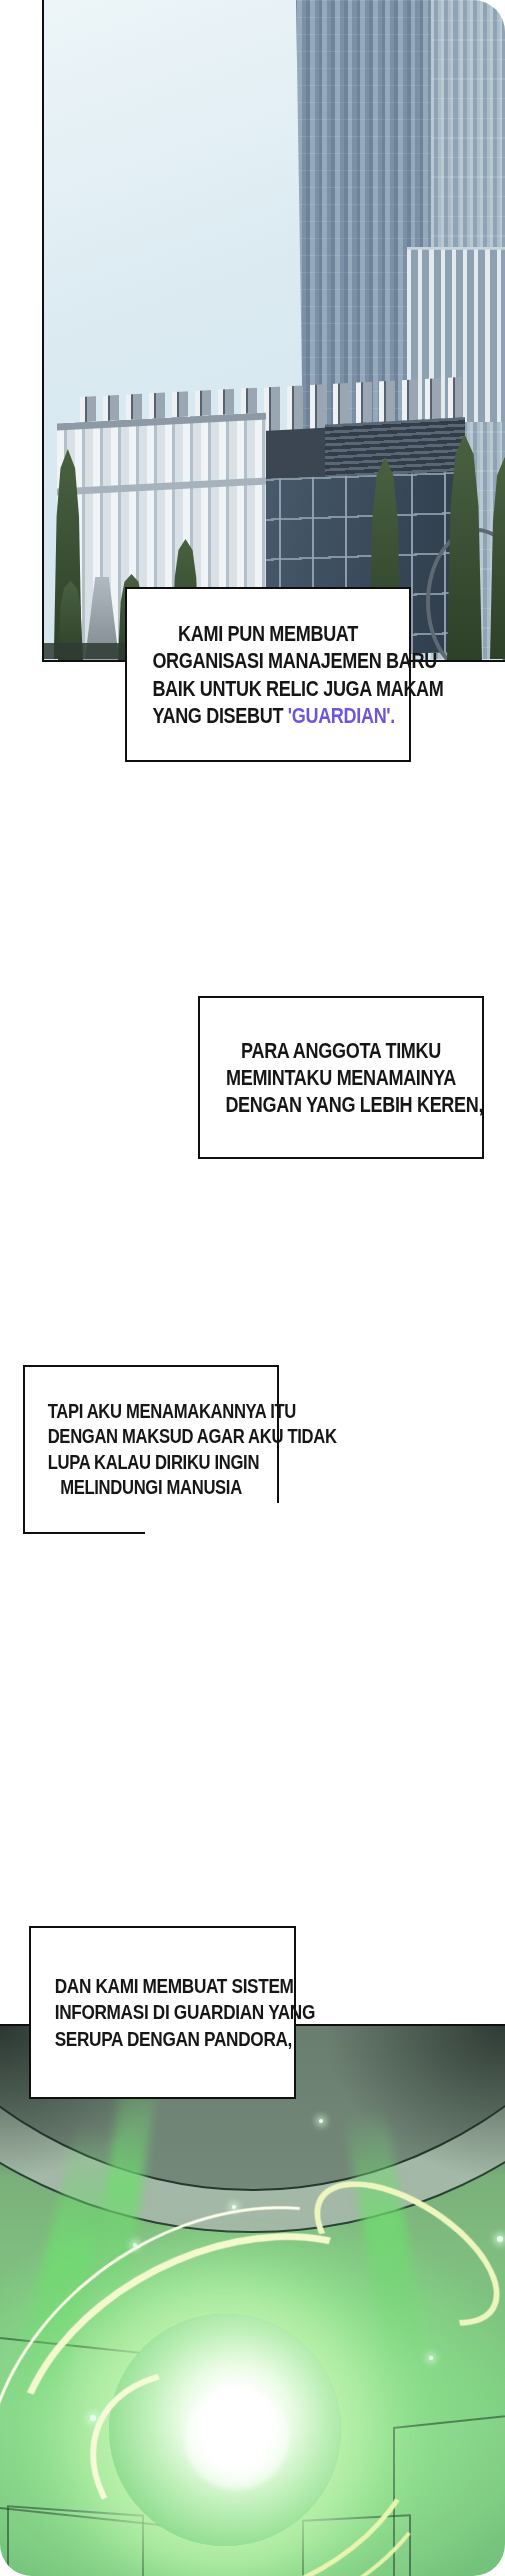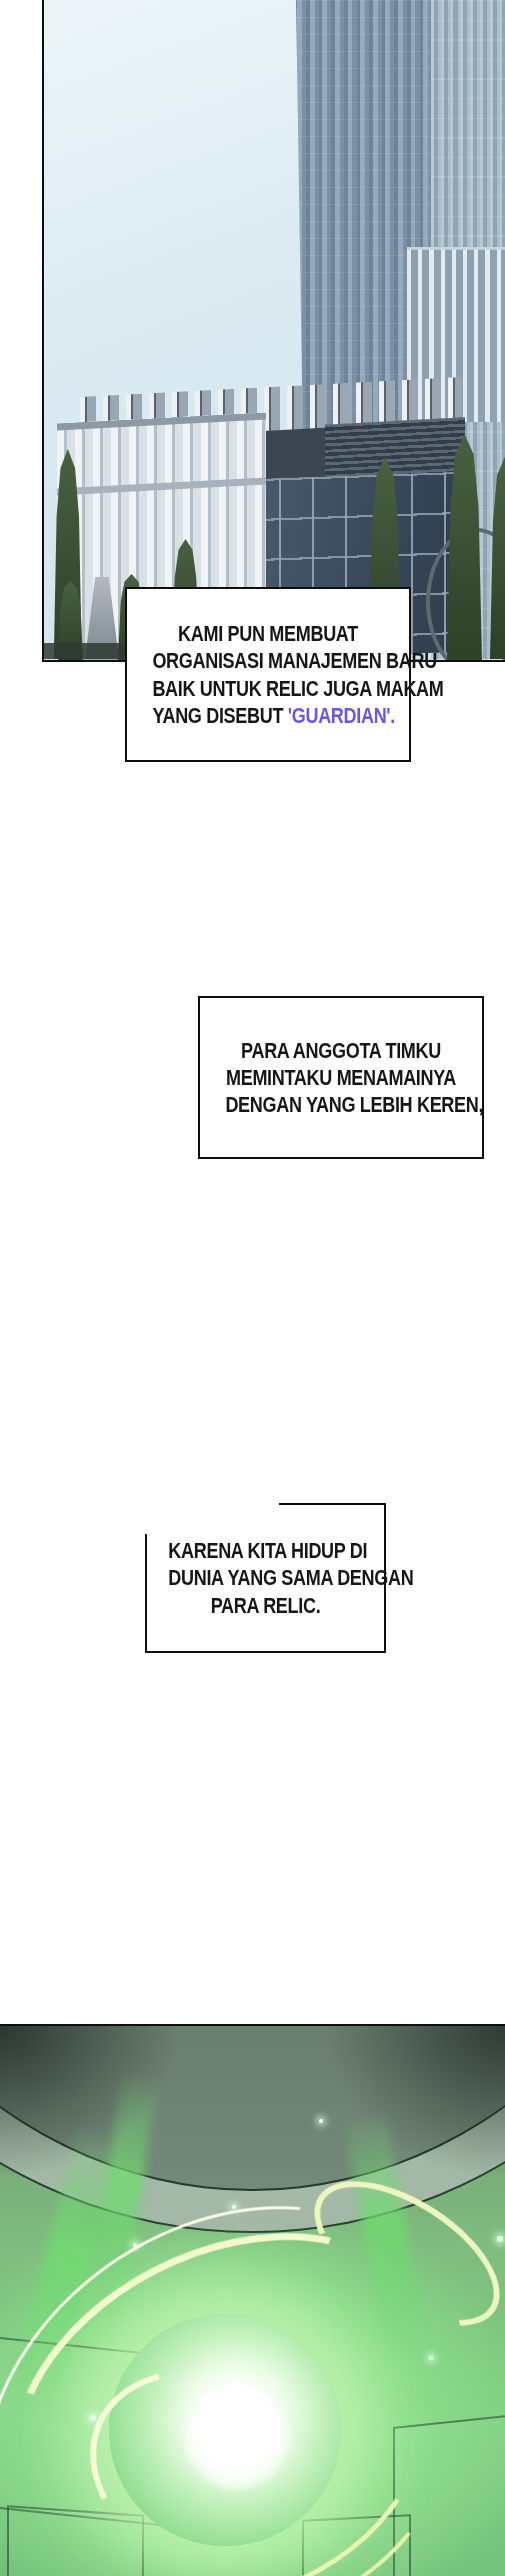--- a/index.html
+++ b/index.html
@@ -1,19 +1,20 @@
 <!DOCTYPE html>
 <html style="font-size:11.2px"><head>
 <meta charset="utf-8">
 <style>
   html,body{margin:0;padding:0;background:#ffffff;}
   #canvas{
     position:relative;width:505px;height:2576px;overflow:hidden;
     background:#ffffff;
     font-family:"Liberation Sans", sans-serif;
+    border-radius:32px;
   }
   
   .nbox{
     position:absolute;background:#ffffff;border:2.8px solid #0f0f0f;
     display:flex;flex-direction:column;align-items:center;justify-content:center;
     box-sizing:border-box;z-index:5;
   }
   .txt{
     width:100%;text-align:center;font-weight:bold;color:#161616;
     font-size:22px;line-height:1.24;letter-spacing:-0.4px;
@@ -179,26 +180,27 @@
     <div class="txt">BAIK UNTUK RELIC JUGA MAKAM</div>
     <div class="txt"><span>YANG DISEBUT </span><span class="accent">'GUARDIAN'</span><span class="accent">.</span></div>
   </div>
 
   <div class="nbox" style="left:198px;top:996px;width:286px;height:163px;">
     <div class="txt">PARA ANGGOTA TIMKU</div>
     <div class="txt">MEMINTAKU MENAMAINYA</div>
     <div class="txt">DENGAN YANG LEBIH KEREN,</div>
   </div>
 
-
-  <div class="nbox" style="left:145px;top:1503px;width:241px;height:150px;z-index:5;">
-    <div class="txt">KARENA KITA HIDUP DI</div>
-    <div class="txt">DUNIA YANG SAMA DENGAN</div>
-    <div class="txt">PARA RELIC.</div>
-  </div>
+  <div class="nbox" style="left:23px;top:1365px;width:256px;height:169px;z-index:4;">
+    <div class="txt" style="font-size:20.3px;">TAPI AKU MENAMAKANNYA ITU</div>
+    <div class="txt" style="font-size:20.3px;">DENGAN MAKSUD AGAR AKU TIDAK</div>
+    <div class="txt" style="font-size:20.3px;">LUPA KALAU DIRIKU INGIN</div>
+    <div class="txt" style="font-size:20.3px;">MELINDUNGI MANUSIA</div>
+  </div>
+
 
   <div class="patch" style="left:145px;top:1503px;width:134px;height:31px;"></div>
 
   <div id="panel-portal">
     <div class="abs rim-inner"></div>
     <div class="abs rim-outer"></div>
     <div class="abs corner-shade-left"></div>
     <div class="abs corner-shade-right"></div>
 
     <div class="abs wall-panel" style="left:-14px;top:319px;width:175px;height:168px;transform:skewY(6deg);"></div>
@@ -221,15 +223,20 @@
     <div class="abs swirl" style="left:84px;top:351px;width:295px;height:210px;border-width:6.3px;border-left-color:#f6fad6;transform:rotate(24deg);"></div>
 
     <div class="abs sparkle" style="left:497px;top:210px;"></div>
     <div class="abs sparkle" style="left:319px;top:93px;width:4.2px;height:4.2px;"></div>
     <div class="abs sparkle" style="left:133px;top:217px;width:4.2px;height:4.2px;"></div>
     <div class="abs sparkle" style="left:90px;top:389px;"></div>
     <div class="abs sparkle" style="left:429px;top:330px;width:3.5px;height:3.5px;"></div>
     <div class="abs sparkle" style="left:232px;top:179px;width:3.5px;height:3.5px;"></div>
   </div>
 
+  <div class="nbox" style="left:29px;top:1926px;width:267px;height:173px;">
+    <div class="txt" style="font-size:21px;">DAN KAMI MEMBUAT SISTEM</div>
+    <div class="txt" style="font-size:21px;">INFORMASI DI GUARDIAN YANG</div>
+    <div class="txt" style="font-size:21px;">SERUPA DENGAN PANDORA,</div>
+  </div>
 
 </div>
 
 
 </body></html>

